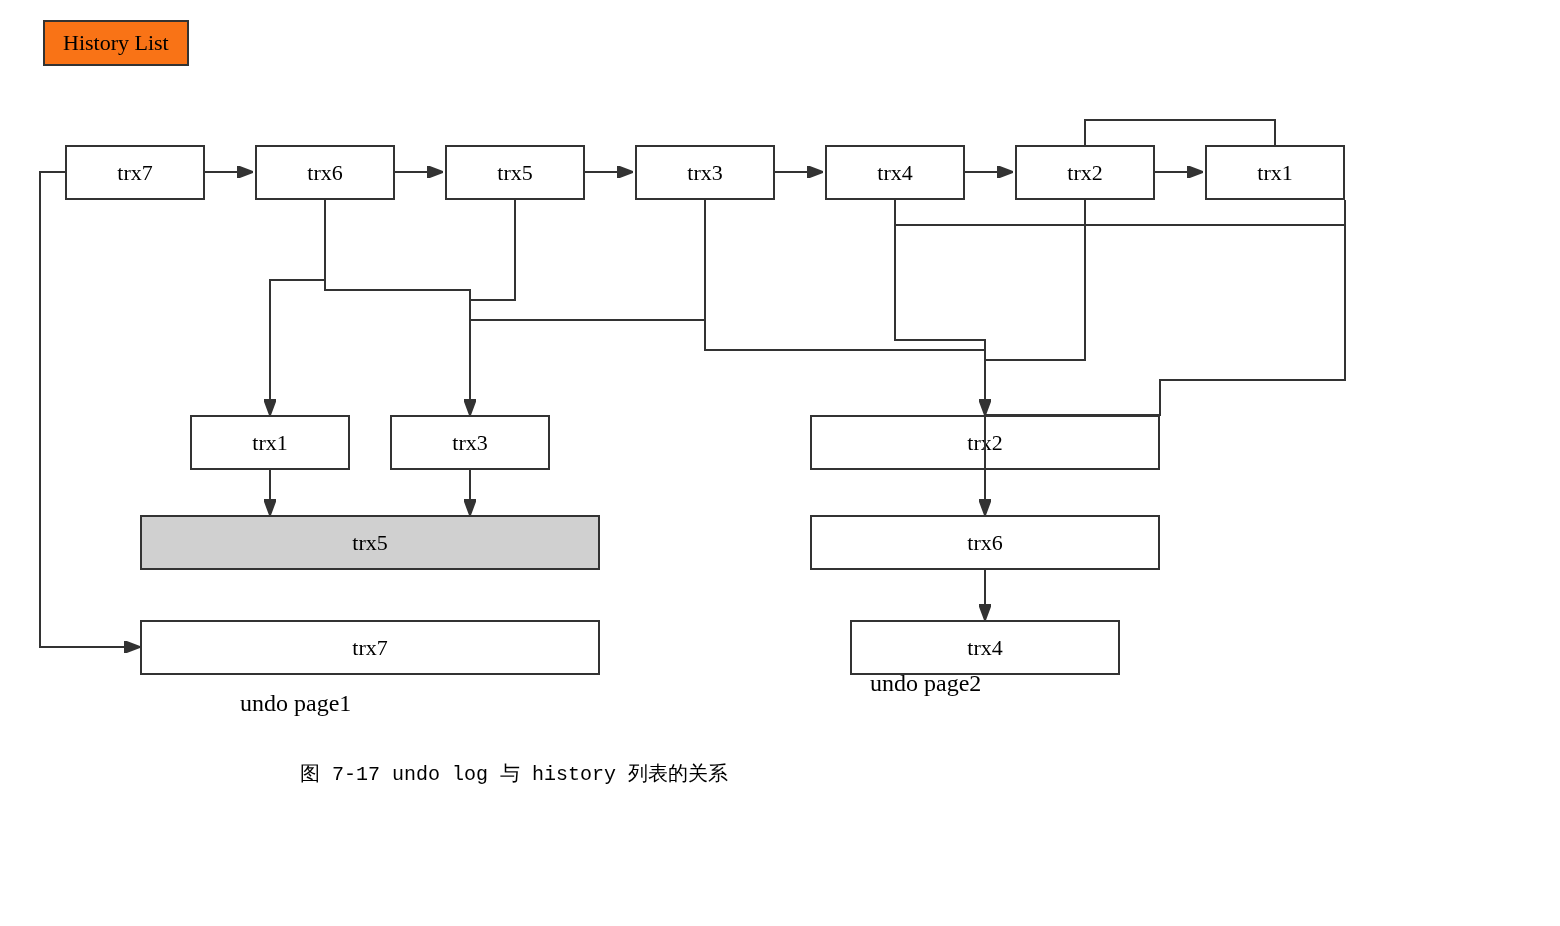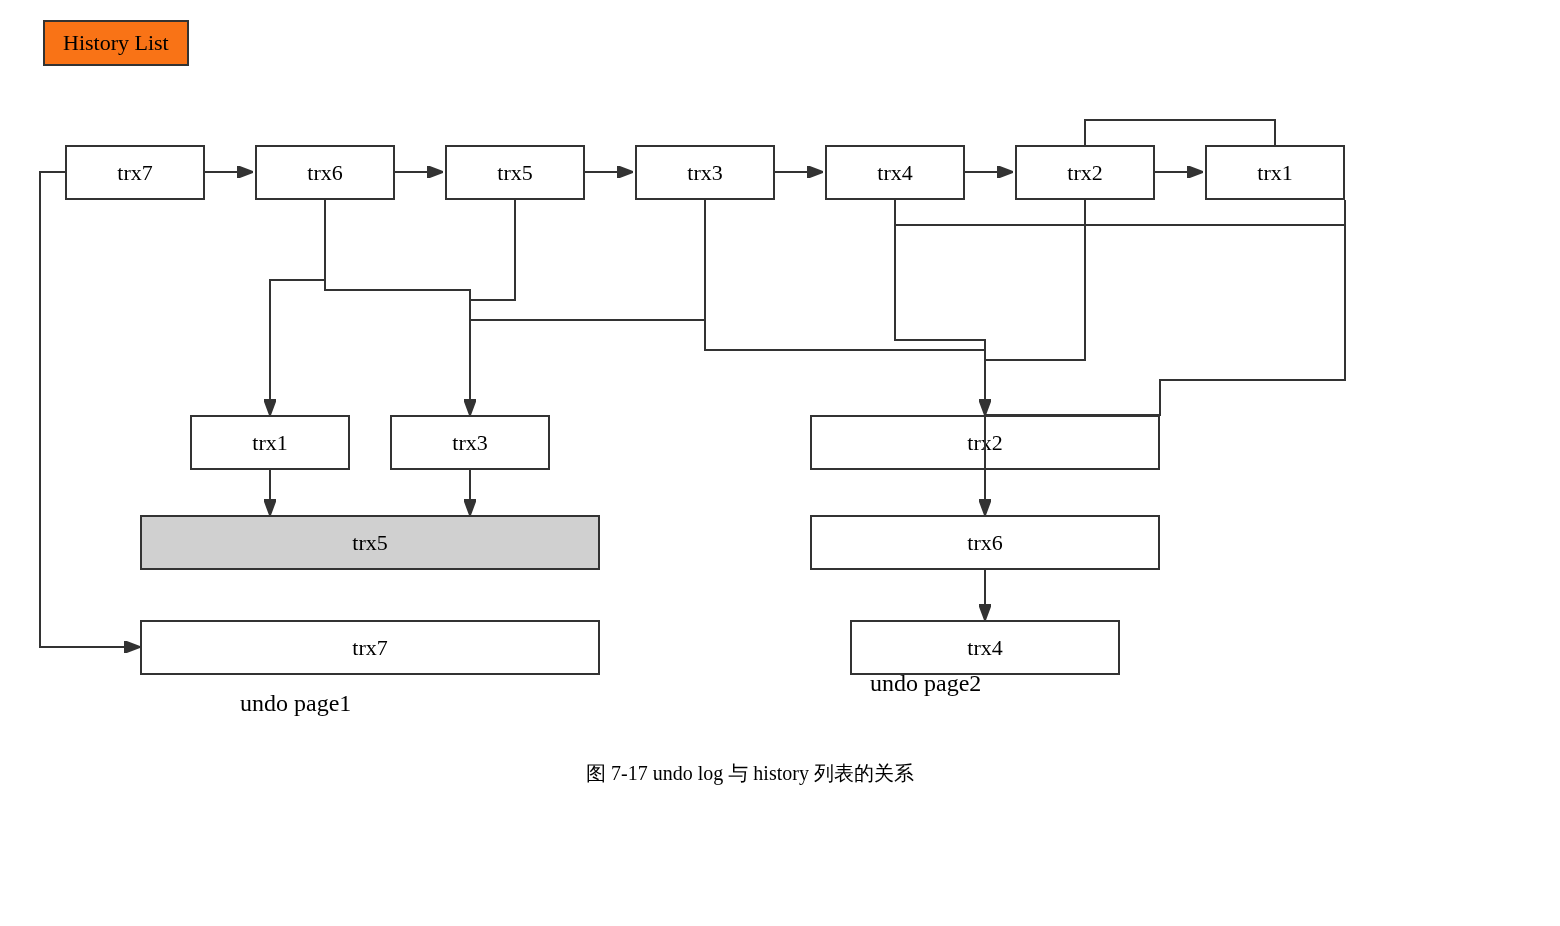--- a/index.html
+++ b/index.html
@@ -40,22 +40,21 @@
     }
     .label-text {
       position: absolute;
       font-size: 24px;
       font-family: 'Times New Roman', serif;
       text-align: left;
     }
     .caption-text {
       position: absolute;
       font-size: 20px;
-      font-family: Liberation Serif, serif;
-      text-align: center;
+      font-family: Liberation Mono, monospace;
     }
     svg.arrows {
       position: absolute;
       top: 0; left: 0;
       width: 1560px;
       height: 926px;
       pointer-events: none;
     }
     svg.arrows line, svg.arrows path, svg.arrows polyline {
       stroke: #333;

